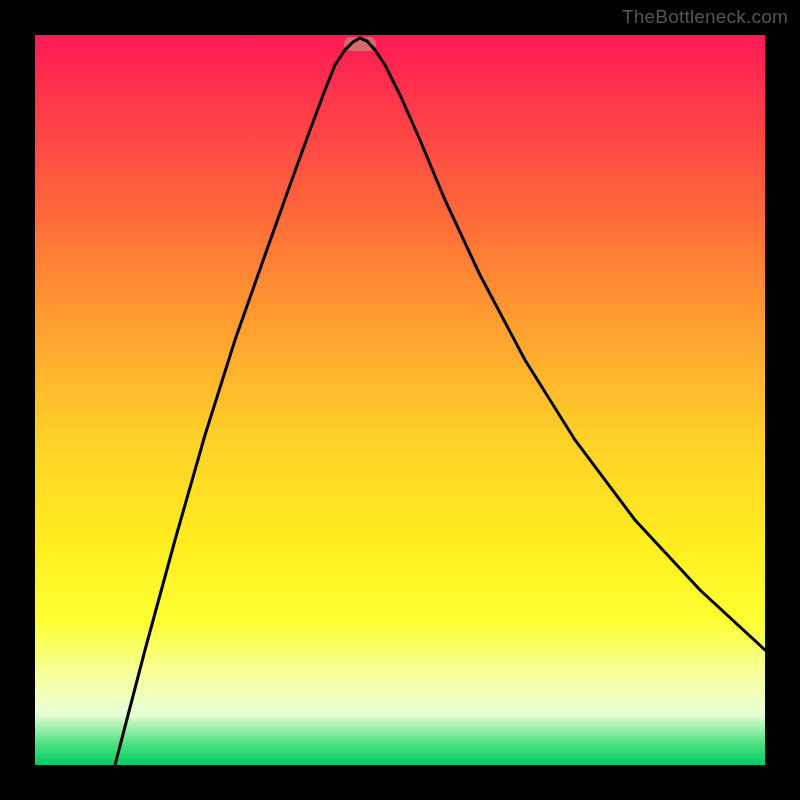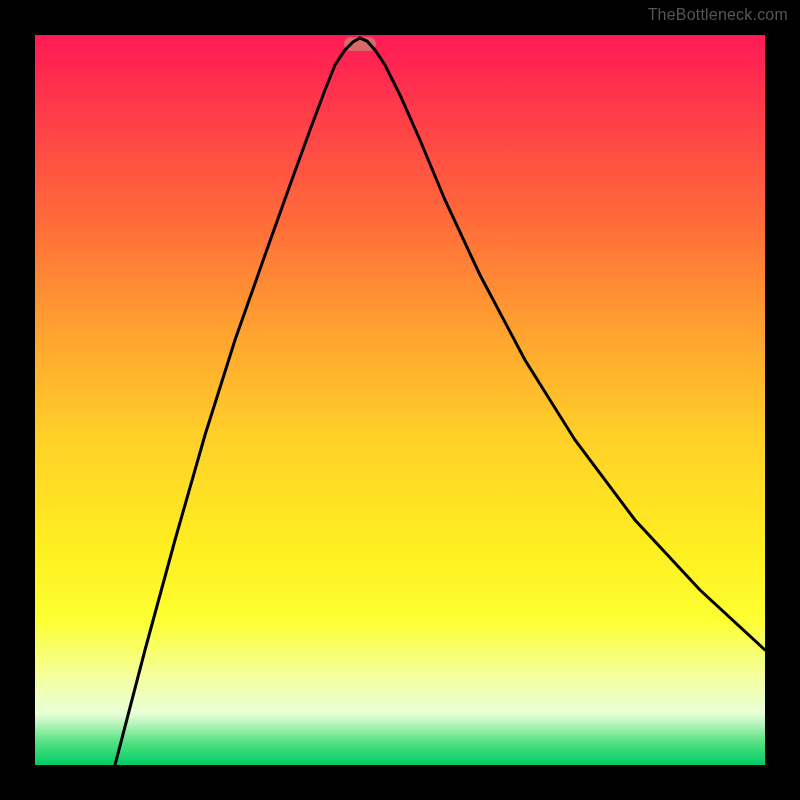--- a/index.html
+++ b/index.html
@@ -55,21 +55,21 @@
     position: absolute;
     inset: 0;
     width: 100%;
     height: 100%;
   }
   .watermark {
     position: absolute;
     top: 6px;
     right: 12px;
     color: #555;
-    font-size: 16px;
+    font-size: 19px;
     font-weight: 400;
     letter-spacing: 0.2px;
     font-family: Arial, sans-serif;
   }
 </style>
 </head>
 <body>
 
 <div class="frame">
   <div class="watermark">TheBottleneck.com</div>

